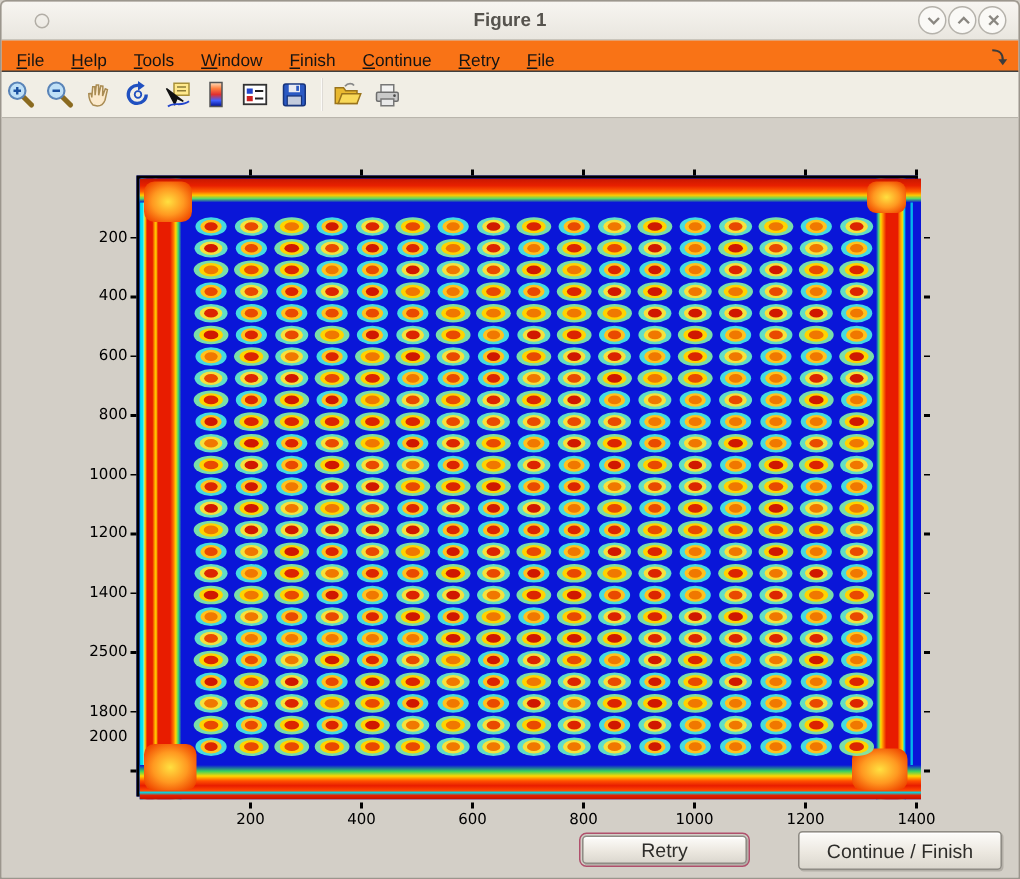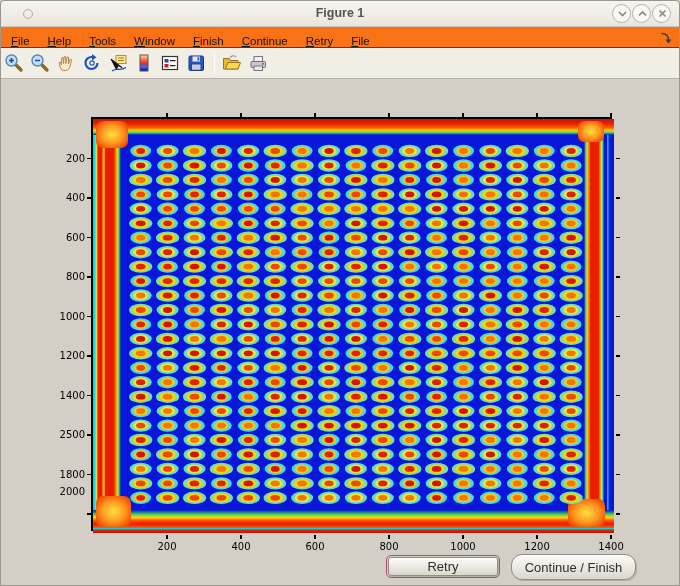--- a/index.html
+++ b/index.html
@@ -53,21 +53,21 @@
   .tick-label.y { width:42px; text-align:right; }
 
   
   .ui-btn { position:absolute; font-family:"Liberation Sans", sans-serif; font-size:13px;
             color:#2e2d2a; text-align:center;
             background:linear-gradient(#fdfcfa,#ece8e0 55%,#dbd7ce);
             border:1px solid #8f8c85; border-radius:3px;
             box-shadow:inset 0 1px 0 #ffffff, 1px 1px 0 rgba(120,116,108,.35); }
   .ui-btn.retry { left:387px; top:478px; width:110px; height:19px;
             outline:1px solid #b0506c; outline-offset:1px; }
-  .ui-btn.continue { left:510px; top:475px; width:125px; height:26px;border-radius:11px; }
+  .ui-btn.continue { left:531px; top:475px; width:136px; height:26px; }
 </style>
 </head>
 <body>
 
 <div class="window">
 
   <div class="titlebar">
     <span class="win-menu-circle"></span>
     <div class="title">Figure 1</div>
     <div class="win-buttons">

